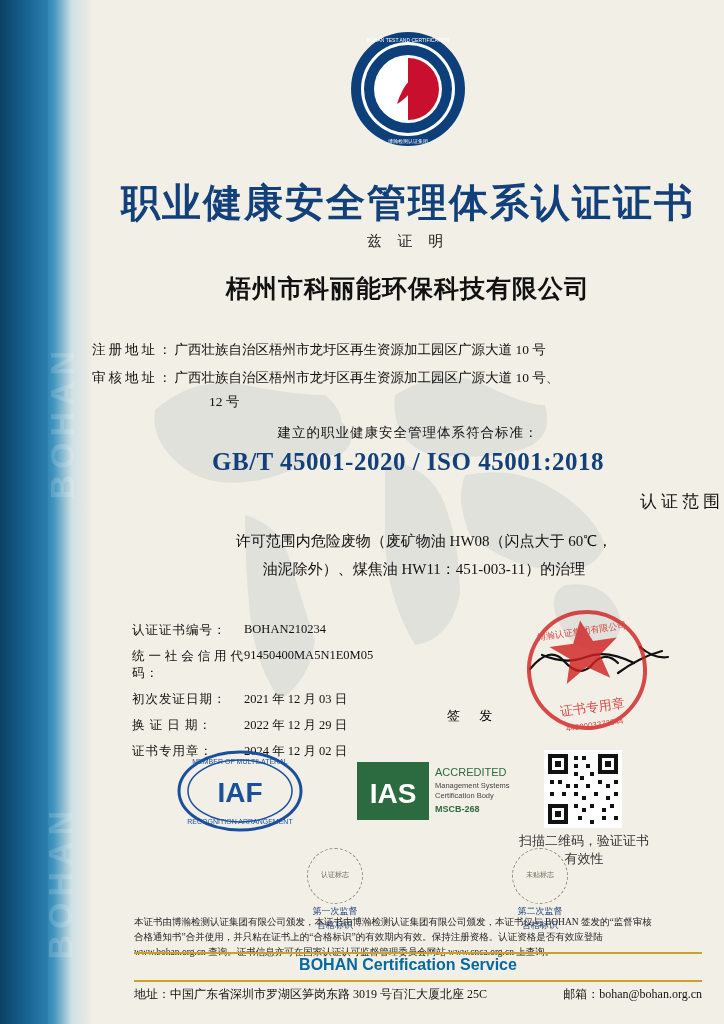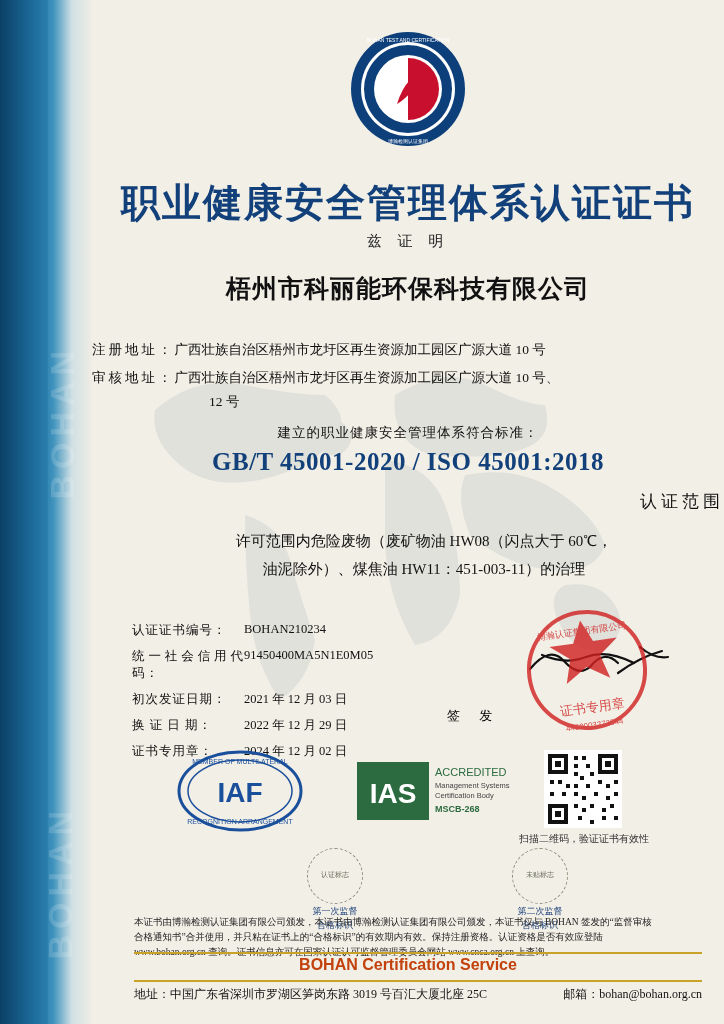--- a/index.html
+++ b/index.html
@@ -48,33 +48,33 @@
   .sign-lbl{position:absolute;left:355px;top:663px;font-size:13px;letter-spacing:8px;color:#000000;margin-top:44px;}
 
   .signature{position:absolute;left:430px;top:635px;width:160px;height:54px;}
   .stamp{position:absolute;left:415px;top:600px;width:160px;height:140px;}
   .stamp svg{width:160px;height:140px;}
 
   .marks{position:absolute;left:0;right:0;top:750px;height:96px;}
   .iaf{position:absolute;left:85px;top:0;width:126px;height:82px;text-align:right;}
   .ias{position:absolute;left:265px;top:8px;width:160px;height:66px;}
   .qr{position:absolute;left:452px;top:0px;width:78px;height:78px;background:#fff;}
-  .qr-cap{position:absolute;left:424px;top:82px;width:136px;text-align:center;font-size:10px;color:#333;}
+  .qr-cap{position:absolute;left:424px;top:82px;width:136px;text-align:center;font-size:13px;color:#333;}
 
   .audit{position:absolute;left:0;right:0;top:848px;height:62px;}
   .audit-1{position:absolute;left:195px;top:0;width:96px;text-align:center;}
   .audit-2{position:absolute;left:400px;top:0;width:96px;text-align:center;}
   .audit-circ{width:54px;height:54px;border-radius:50%;border:1px dashed #8a8f7a;margin:0 auto;
     display:flex;align-items:center;justify-content:center;font-size:7px;color:#6a6f5e;line-height:1.3;text-align:center;}
   .audit-cap{font-size:9px;color:#1a3f7a;margin-top:2px;line-height:1.3;}
 
   .foot-note{position:absolute;left:42px;right:22px;top:915px;font-size:9.5px;color:#222;line-height:1.6;text-align:justify;}
   .foot-note .ln{display:block;}
   .sep{position:absolute;left:42px;right:22px;top:952px;height:2px;background:#c9a227;}
-  .brand{position:absolute;left:0;right:0;top:956px;text-align:center;font-size:16px;color:#c2410c;font-weight:700;font-family:"Liberation Sans",sans-serif;}
+  .brand{position:absolute;left:0;right:0;top:956px;text-align:center;font-size:16px;color:#0369a1;font-weight:700;font-family:"Liberation Sans",sans-serif;}
   .sep2{position:absolute;left:42px;right:22px;top:980px;height:2px;background:#c9a227;}
   .foot-contact{position:absolute;left:42px;right:22px;top:986px;font-size:12px;color:#111;display:flex;justify-content:space-between;}
 </style>
 </head>
 <body>
 
 <div class="page">
 
   <div class="left-band">
     <div class="left-band-inner"></div>

